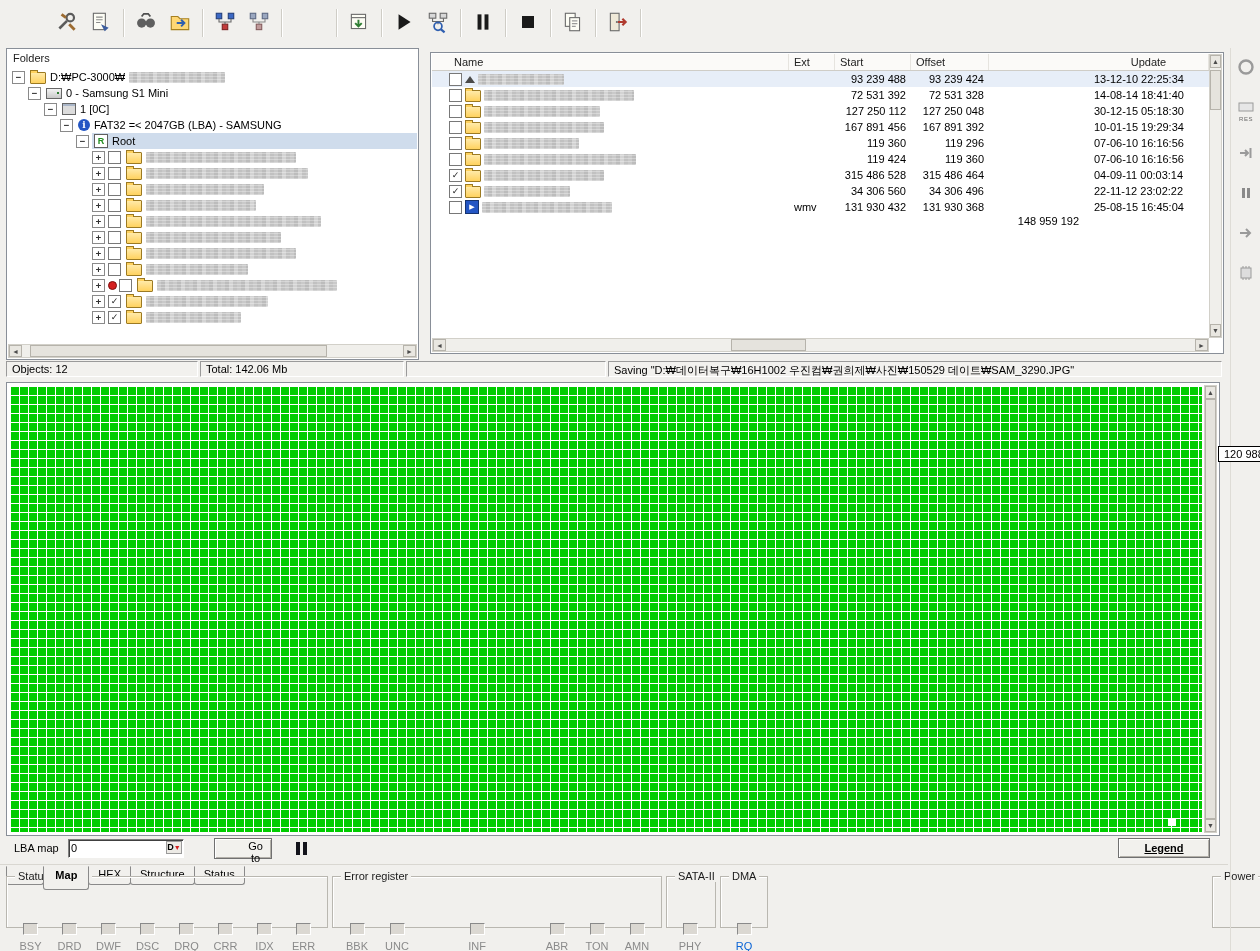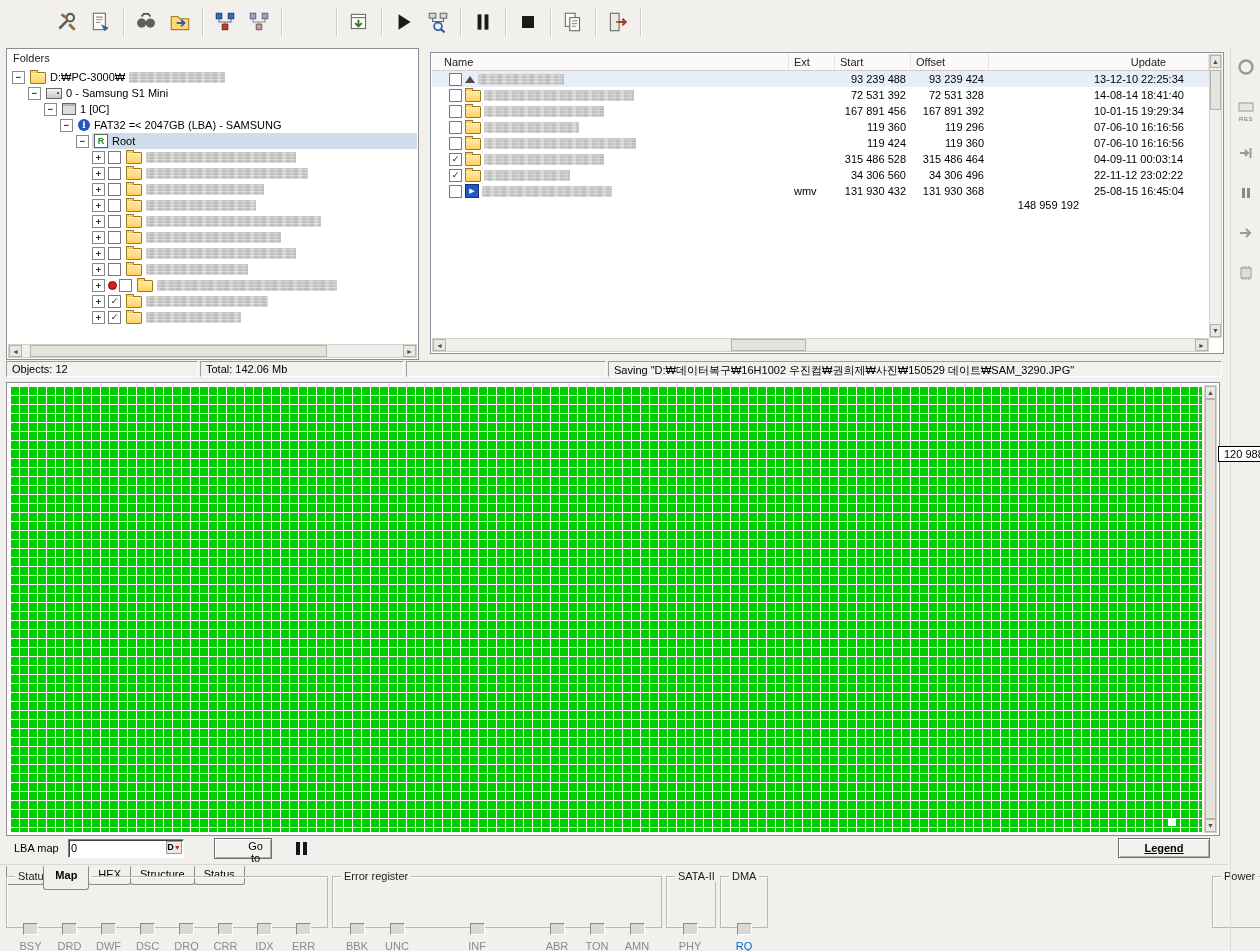--- a/index.html
+++ b/index.html
@@ -55,21 +55,21 @@
   .trow .marker{margin-right:2px;}
   .rowbody{display:flex;align-items:center;gap:4px;padding:0 2px;height:16px;}
   .trow.sel .rowbody{flex:1;background:#cfdcec;}
   .tlabel{color:#000;}
   #folders-hscroll{left:1px;right:1px;bottom:1px;height:14px;}
 
   
   #file-panel{left:430px;top:52px;width:792px;height:300px;}
   #file-header{position:absolute;left:1px;top:1px;right:14px;height:17px;display:flex;background:#fbfaf8;border-bottom:1px solid #cfcdc7;box-sizing:border-box;}
   .hcell{display:flex;align-items:center;border-right:1px solid #e6e4df;box-sizing:border-box;padding:0 5px;color:#222;}
-  .hcell.col-name{padding-left:12px;}
+  .hcell.col-name{padding-left:22px;}
   #file-rows{position:absolute;left:1px;top:18px;right:14px;bottom:16px;overflow:hidden;}
   .frow{display:flex;align-items:center;height:16px;}
   .frow.sel{background:#e7eef8;}
   .fcell{box-sizing:border-box;padding:0 5px;white-space:nowrap;overflow:hidden;}
   .col-name{flex:1;display:flex;align-items:center;gap:3px;padding:0 2px;}
   .col-ext{width:46px;}
   .col-start{width:76px;text-align:right;}
   .col-offset{width:78px;text-align:right;}
   .col-size{width:100px;text-align:right;padding-right:10px;margin-top:28px;}
   .col-update{width:120px;text-align:right;padding-right:40px;}
@@ -389,20 +389,33 @@
           <span class="fcell col-start">72 531 392</span>
           <span class="fcell col-offset">72 531 328</span>
           <span class="fcell col-size"></span>
           <span class="fcell col-update">14-08-14 18:41:40</span>
         </div>
         <div class="frow">
           <span class="fcell col-name">
             <span class="gutter"></span>
             <span class="cb"></span>
             <span class="ico ico-folder"></span>
+            <span class="blur" style="width:116px"></span>
+          </span>
+          <span class="fcell col-ext"></span>
+          <span class="fcell col-start">127 250 112</span>
+          <span class="fcell col-offset">127 250 048</span>
+          <span class="fcell col-size"></span>
+          <span class="fcell col-update">30-12-15 05:18:30</span>
+        </div>
+        <div class="frow">
+          <span class="fcell col-name">
+            <span class="gutter"></span>
+            <span class="cb"></span>
+            <span class="ico ico-folder"></span>
             <span class="blur" style="width:120px"></span>
           </span>
           <span class="fcell col-ext"></span>
           <span class="fcell col-start">167 891 456</span>
           <span class="fcell col-offset">167 891 392</span>
           <span class="fcell col-size"></span>
           <span class="fcell col-update">10-01-15 19:29:34</span>
         </div>
         <div class="frow">
           <span class="fcell col-name">

